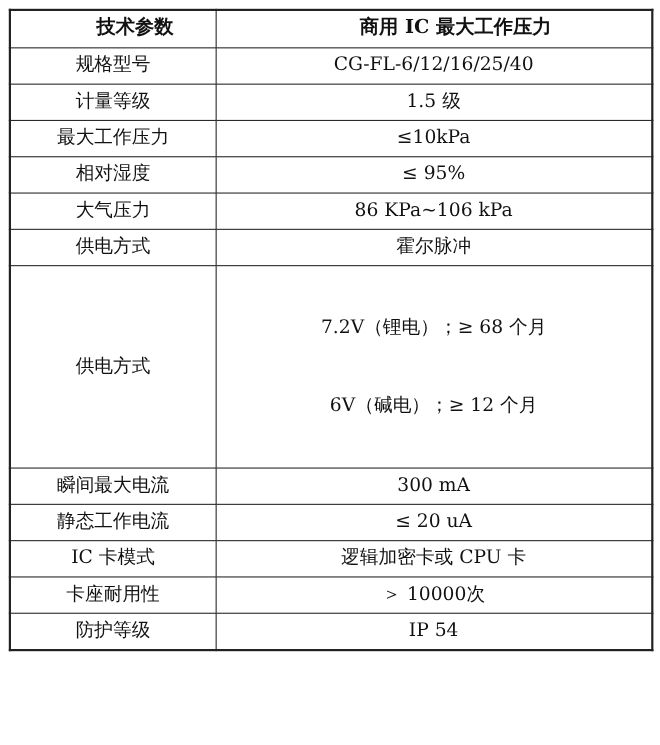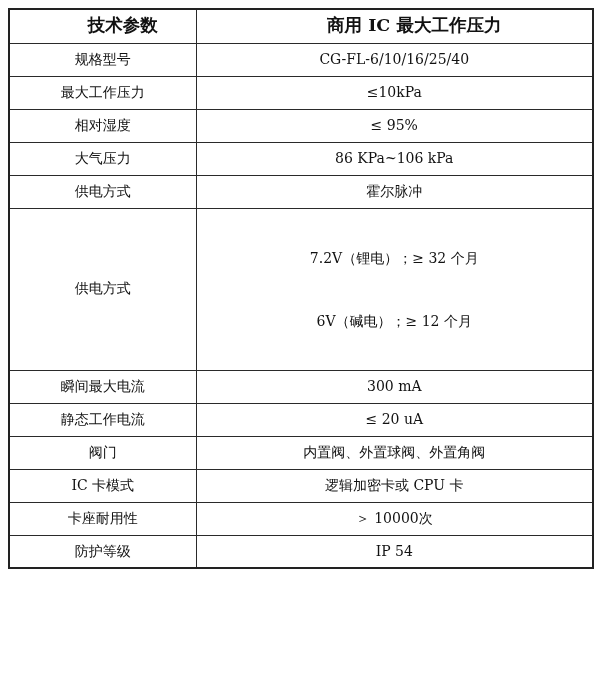--- a/index.html
+++ b/index.html
@@ -22,21 +22,21 @@
     border-collapse: collapse;
     table-layout: fixed;
     border: 2px solid #222222;
   }
   .spec-table th,
   .spec-table td {
     border: 1.5px solid #2a2a2a;
     padding: 0;
     text-align: center;
     vertical-align: middle;
-    font-size: 14px;
+    font-size: 17px;
     line-height: 1.25;
     white-space: pre-wrap;
     overflow: hidden;
   }
   .spec-table col.c-label { width: 187px; }
   .spec-table col.c-value { width: 397px; }
   tr.row-single { height: 33px; }
   tr.row-header { height: 34px; }
   tr.row-double { height: 64px; }
   .spec-table th {
@@ -57,56 +57,56 @@
     <col class="c-value">
   </colgroup>
   <tbody>
     <tr class="row-header">
       <th>技术参数</th>
       <th>商用 IC 最大工作压力</th>
     </tr>
 
     <tr class="row-single">
       <td>规格型号</td>
-      <td>CG-FL-6/10/16/25/40</td>
+      <td>CG-FL-6/12/16/25/40</td>
+    </tr>
+    <tr class="row-single">
+      <td>计量等级</td>
+      <td>1.5 级</td>
     </tr>
     <tr class="row-single">
       <td>最大工作压力</td>
       <td>≤10kPa</td>
     </tr>
     <tr class="row-single">
       <td>相对湿度</td>
       <td>≤ 95%</td>
     </tr>
     <tr class="row-single">
       <td>大气压力</td>
       <td>86 KPa~106 kPa</td>
     </tr>
     <tr class="row-single">
       <td>供电方式</td>
       <td>霍尔脉冲</td>
     </tr>
     <tr class="row-double">
       <td>供电方式</td>
       <td>
-        <div class="value-line">7.2V（锂电）；≥ 32 个月</div>
+        <div class="value-line">7.2V（锂电）；≥ 68 个月</div>
         <div class="value-line">6V（碱电）；≥ 12 个月</div>
       </td>
     </tr>
     <tr class="row-single">
       <td>瞬间最大电流</td>
       <td>300 mA</td>
     </tr>
     <tr class="row-single">
       <td>静态工作电流</td>
       <td>≤ 20 uA</td>
-    </tr>
-    <tr class="row-single">
-      <td>阀门</td>
-      <td>内置阀、外置球阀、外置角阀</td>
     </tr>
     <tr class="row-single">
       <td>IC 卡模式</td>
       <td>逻辑加密卡或 CPU 卡</td>
     </tr>
     <tr class="row-single">
       <td>卡座耐用性</td>
       <td>＞ 10000次</td>
     </tr>
     <tr class="row-single">

